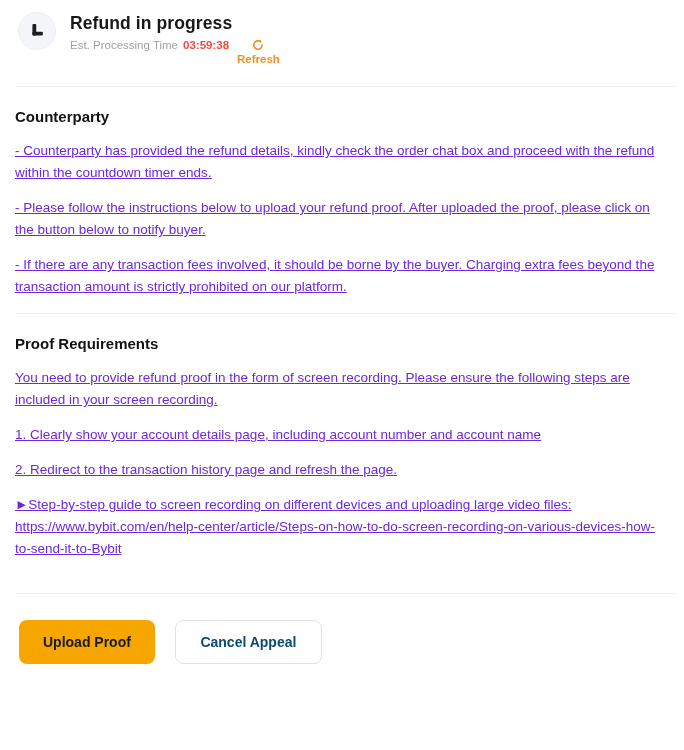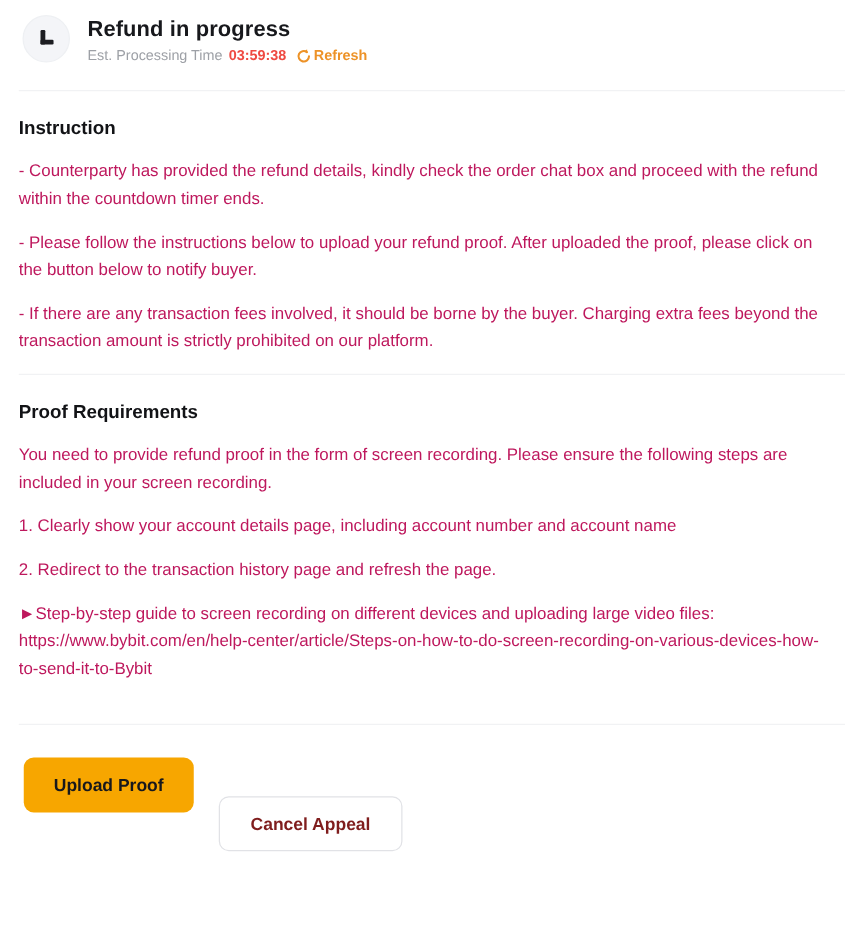--- a/index.html
+++ b/index.html
@@ -55,44 +55,46 @@
   .subtitle-label { color: #9da0a6; }
   .timer-value { color: #ef4a42; font-weight: 700; }
   .refresh-link {
     display: inline-flex;
     align-items: center;
     gap: 2px;
     color: #ed9227;
     font-weight: 700;
     cursor: pointer;
     margin-left: 3px;
+    flex-direction: column;
   }
   
   .divider {
     border: 0;
     border-top: 1px solid #f1f2f4;
     margin: 0 -7px 0 0;
   }
   .divider-1 { margin-top: 21px; }
   .divider-2 { margin-top: 15px; }
   .divider-3 { margin-top: 33px; }
   
   .section-heading {
     font-size: 15px;
     font-weight: 700;
     color: #121316;
     margin: 21px 0 0 0;
   }
   .body-text {
     font-size: 13.5px;
     line-height: 22px;
-    color: #be185d;
+    color: #6d28d9;
     margin: 13px 0 0 0;
     max-width: 650px;
     overflow-wrap: break-word;
+    text-decoration: underline;
   }
   .body-text.first { margin-top: 15px; }
   
   .actions {
     display: flex;
     gap: 20px;
     margin-top: 26px;
     margin-left: 4px;
   }
   .btn {
@@ -110,23 +112,22 @@
   }
   .btn-primary {
     background: #f7a600;
     border: none;
     color: #17181c;
     min-width: 133px;
   }
   .btn-secondary {
     background: #ffffff;
     border: 1px solid #e1e2e6;
-    color: #7f1d1d;
+    color: #0c4a6e;
     min-width: 147px;
-    margin-top: 31px;
   }
 </style>
 </head>
 <body>
 
 <div class="page">
 
   <div class="header">
     <div class="clock-badge">
       <svg width="20" height="20" viewBox="0 0 24 24" aria-hidden="true">
@@ -145,21 +146,21 @@
             <path d="M 11.2 0.6 L 12.2 4.4 L 8.4 3.6 Z" fill="#ed9227" transform="rotate(8 11 3)"></path>
           </svg>
           <span>Refresh</span>
         </span>
       </div>
     </div>
   </div>
 
   <hr class="divider divider-1">
 
-  <h2 class="section-heading">Instruction</h2>
+  <h2 class="section-heading">Counterparty</h2>
   <p class="body-text first">- Counterparty has provided the refund details, kindly check the order chat box and proceed with the refund within the countdown timer ends.</p>
   <p class="body-text">- Please follow the instructions below to upload your refund proof. After uploaded the proof, please click on the button below to notify buyer.</p>
   <p class="body-text">- If there are any transaction fees involved, it should be borne by the buyer. Charging extra fees beyond the transaction amount is strictly prohibited on our platform.</p>
 
   <hr class="divider divider-2">
 
   <h2 class="section-heading">Proof Requirements</h2>
   <p class="body-text first">You need to provide refund proof in the form of screen recording. Please ensure the following steps are included in your screen recording.</p>
   <p class="body-text">1. Clearly show your account details page, including account number and account name</p>
   <p class="body-text">2. Redirect to the transaction history page and refresh the page.</p>

